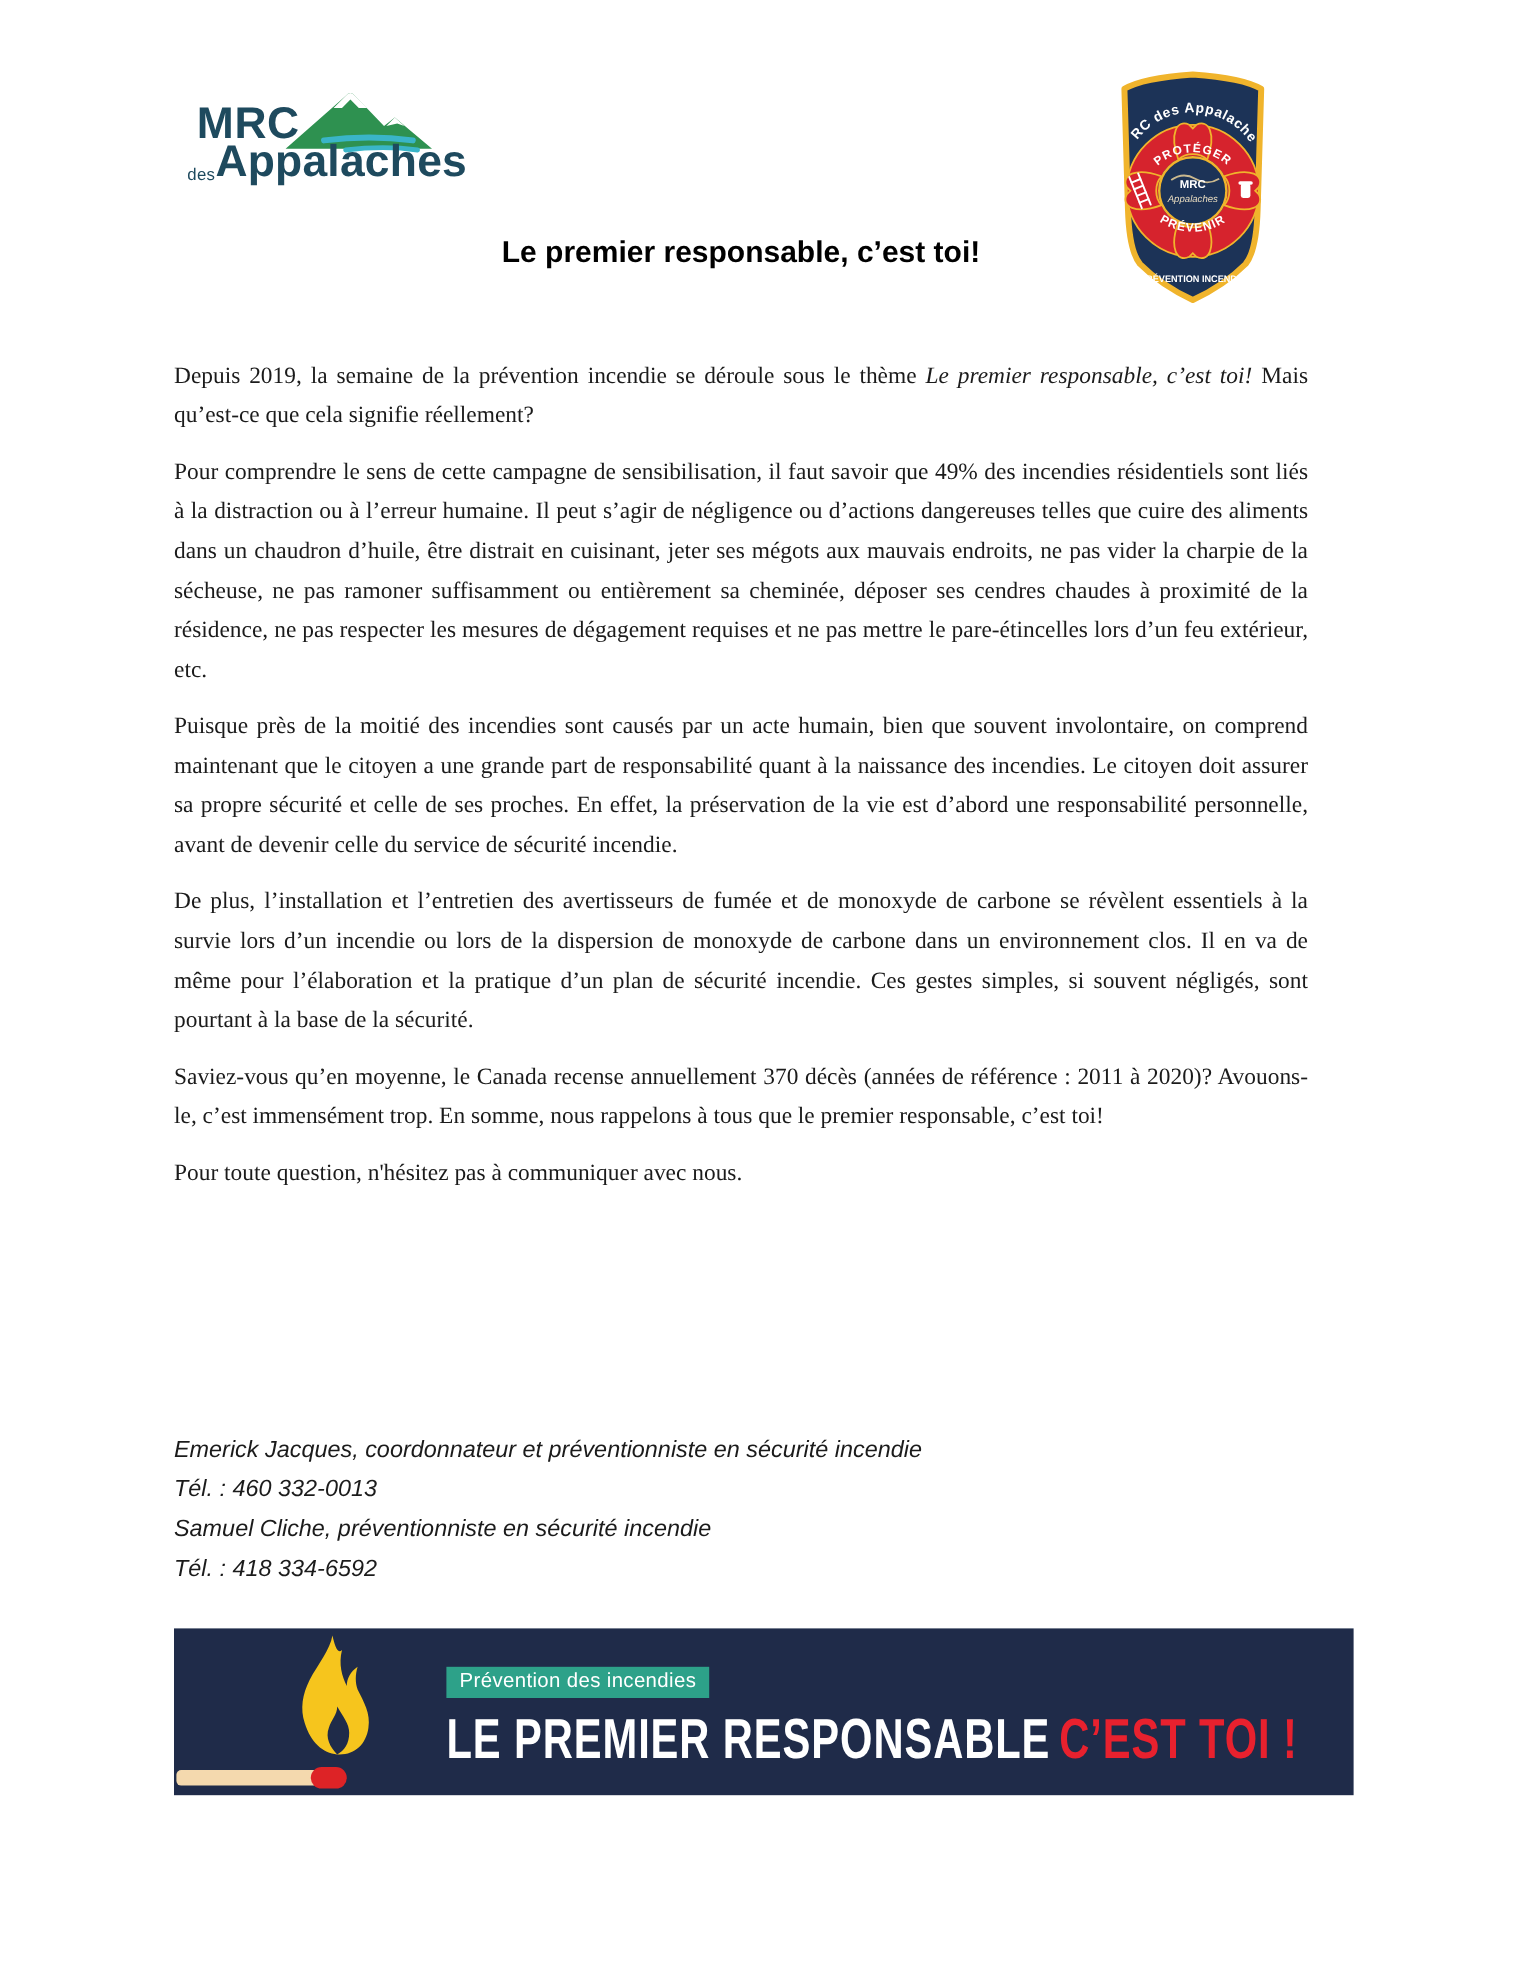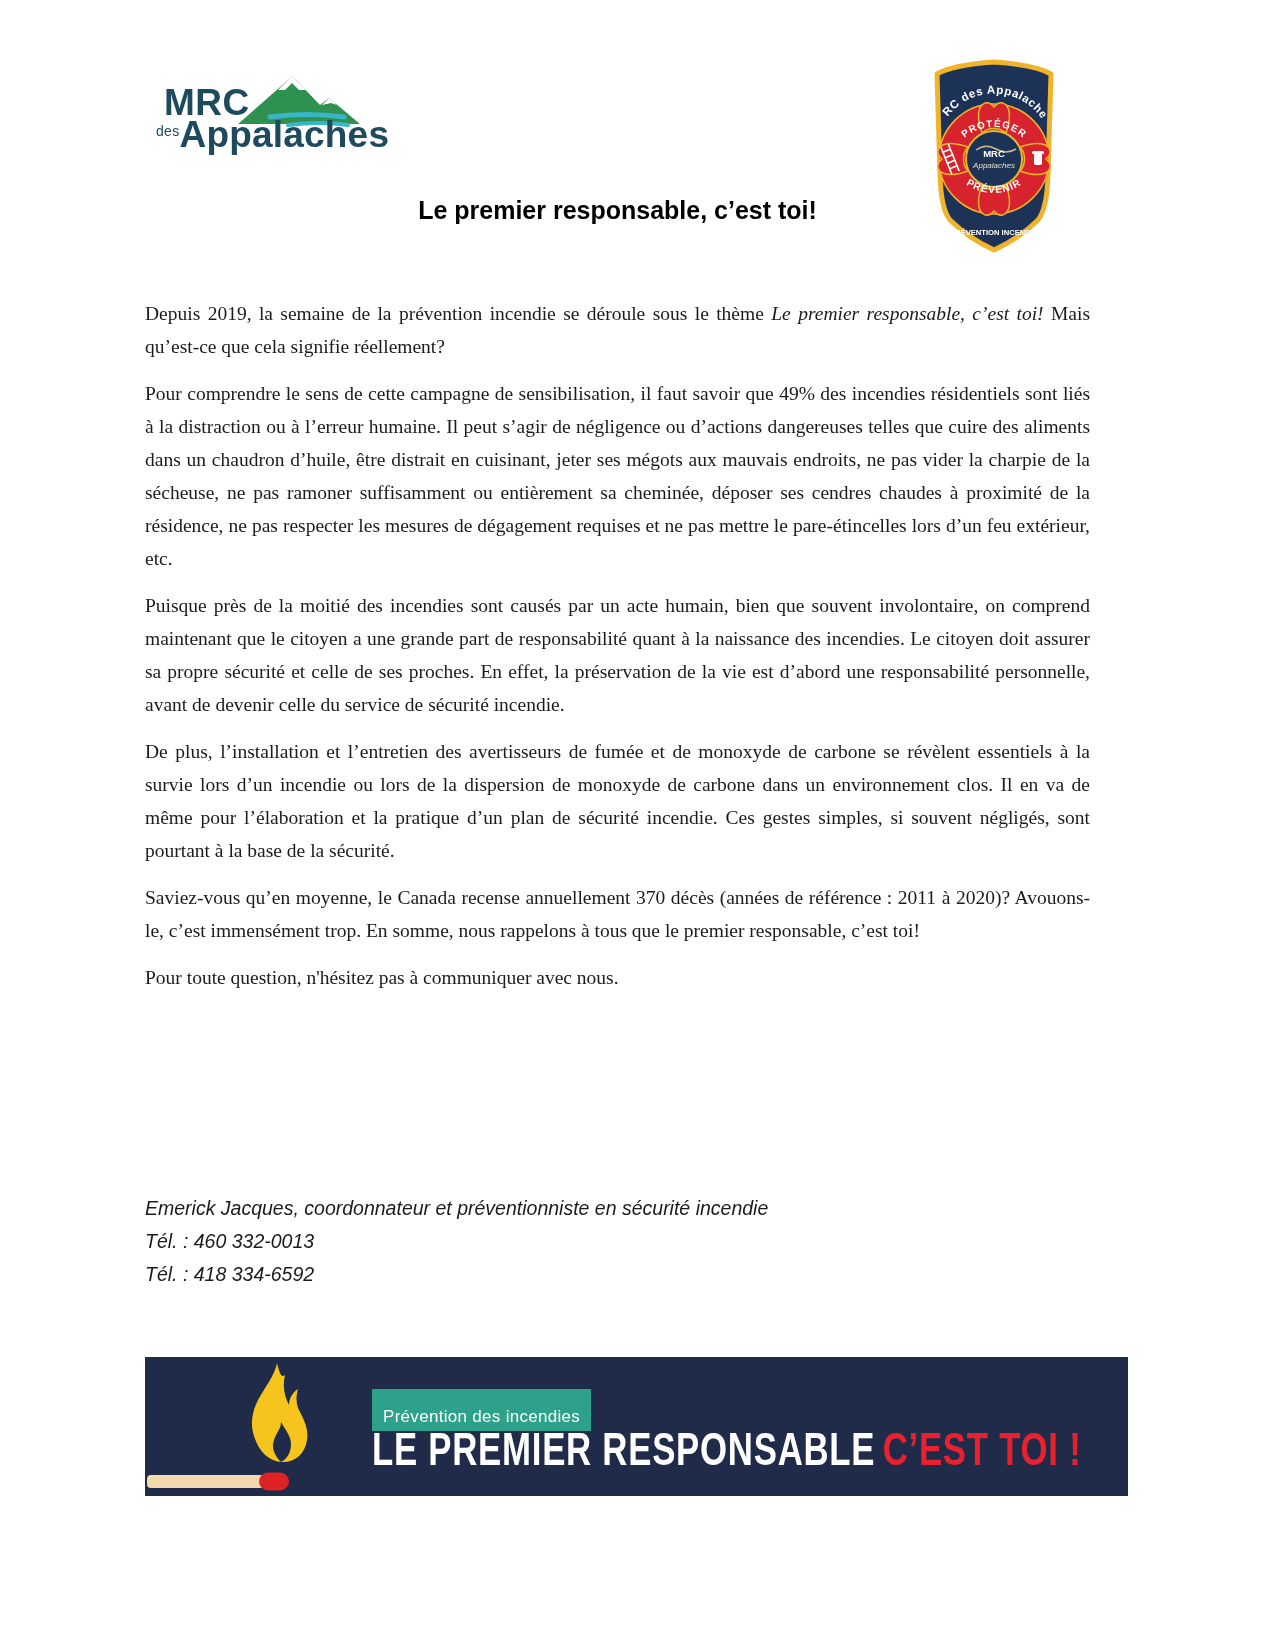--- a/index.html
+++ b/index.html
@@ -8,21 +8,21 @@
     font-family:"Liberation Sans","DejaVu Sans",sans-serif;
     color:#1b1b1b;position:relative;overflow:hidden;
   }
   .page{position:relative;width:1275px;height:1650px;background:#fff;border-radius:16px;}
 
   
   .logo{position:absolute;left:156px;top:72px;width:200px;height:80px;}
   .logo-mrc{position:absolute;left:8px;top:12px;font-size:37px;font-weight:bold;
             color:#1e4a5e;line-height:1;letter-spacing:.5px;}
   .logo-mtn{position:absolute;left:80px;top:0;}
-  .logo-line2{position:absolute;left:0;top:44px;display:inline-flex;align-items:flex-start;}
+  .logo-line2{position:absolute;left:0;top:44px;display:inline-flex;align-items:flex-end;}
   .logo-des{font-size:14px;color:#1e4a5e;margin-top:7px;letter-spacing:.3px;}
   .logo-app{font-size:37px;font-weight:bold;color:#1e4a5e;line-height:1;letter-spacing:.2px;}
 
   
   .badge{position:absolute;left:924px;top:57px;}
 
   
   .doc-title{position:absolute;left:145px;top:196px;width:945px;text-align:center;
              font-size:25px;font-weight:bold;color:#000;}
 
@@ -34,21 +34,21 @@
 
   
   .signature{position:absolute;left:145px;top:1192px;width:945px;
              font-size:19.5px;line-height:33px;font-style:italic;}
 
   
   .banner{position:absolute;left:145px;top:1357px;width:983px;height:139px;
           background:#1f2b49;overflow:hidden;}
   .banner-art{position:absolute;left:0;top:0;}
   .banner-tag{position:absolute;left:227px;top:32px;background:#2da189;color:#fff;
-              font-size:17px;padding:18px 11px 4px 11px;letter-spacing:.3px;}
+              font-size:17px;padding:2px 11px 4px 11px;letter-spacing:.3px;}
   .banner-headline{position:absolute;left:227px;top:58px;white-space:nowrap;
                    font-size:47px;font-weight:bold;letter-spacing:1px;color:#fff;
                    transform:scaleX(.74);transform-origin:0 50%;line-height:1.45;}
   .banner-headline .red{color:#e8212e;margin-left:10px;}
 </style>
 </head>
 <body>
 
 <div class="page">
 
@@ -119,20 +119,21 @@
     <p>Pour comprendre le sens de cette campagne de sensibilisation, il faut savoir que 49% des incendies résidentiels sont liés à la distraction ou à l’erreur humaine. Il peut s’agir de négligence ou d’actions dangereuses telles que cuire des aliments dans un chaudron d’huile, être distrait en cuisinant, jeter ses mégots aux mauvais endroits, ne pas vider la charpie de la sécheuse, ne pas ramoner suffisamment ou entièrement sa cheminée, déposer ses cendres chaudes à proximité de la résidence, ne pas respecter les mesures de dégagement requises et ne pas mettre le pare-étincelles lors d’un feu extérieur, etc.</p>
     <p>Puisque près de la moitié des incendies sont causés par un acte humain, bien que souvent involontaire, on comprend maintenant que le citoyen a une grande part de responsabilité quant à la naissance des incendies. Le citoyen doit assurer sa propre sécurité et celle de ses proches. En effet, la préservation de la vie est d’abord une responsabilité personnelle, avant de devenir celle du service de sécurité incendie.</p>
     <p>De plus, l’installation et l’entretien des avertisseurs de fumée et de monoxyde de carbone se révèlent essentiels à la survie lors d’un incendie ou lors de la dispersion de monoxyde de carbone dans un environnement clos. Il en va de même pour l’élaboration et la pratique d’un plan de sécurité incendie. Ces gestes simples, si souvent négligés, sont pourtant à la base de la sécurité.</p>
     <p>Saviez-vous qu’en moyenne, le Canada recense annuellement 370 décès (années de référence : 2011 à 2020)? Avouons-le, c’est immensément trop. En somme, nous rappelons à tous que le premier responsable, c’est toi!</p>
     <p>Pour toute question, n'hésitez pas à communiquer avec nous.</p>
   </div>
 
   <div class="signature">
     <div>Emerick Jacques, coordonnateur et préventionniste en sécurité incendie</div>
     <div>Tél. : 460 332-0013</div>
+    <div>Samuel Cliche, préventionniste en sécurité incendie</div>
     <div>Tél. : 418 334-6592</div>
   </div>
 
   <div class="banner">
     <svg class="banner-art" width="190" height="139" viewBox="0 0 190 139">
       <rect x="2" y="118" width="130" height="13" rx="4" fill="#f4d9ae"></rect>
       <rect x="114" y="115.5" width="30" height="18" rx="9" fill="#dd2326"></rect>
       <g transform="translate(100,6)">
         <path d="M32,0 C30,12 20,24 13,37 C7,49 5,61 9,73 C14,89 24,98 36,99 C50,100 60,91 62,77 C64,65 58,55 53,45 C51,39 51,33 53,26 C47,30 44,36 44,42 C40,34 37,24 40,12 C36,16 34,8 32,0 Z" fill="#f6c51d"></path>
         <path d="M36,99 C30,93 26,85 29,77 C31,70 36,66 36,59 C41,68 46,73 46,81 C46,90 42,96 36,99 Z" fill="#1f2b49"></path>

